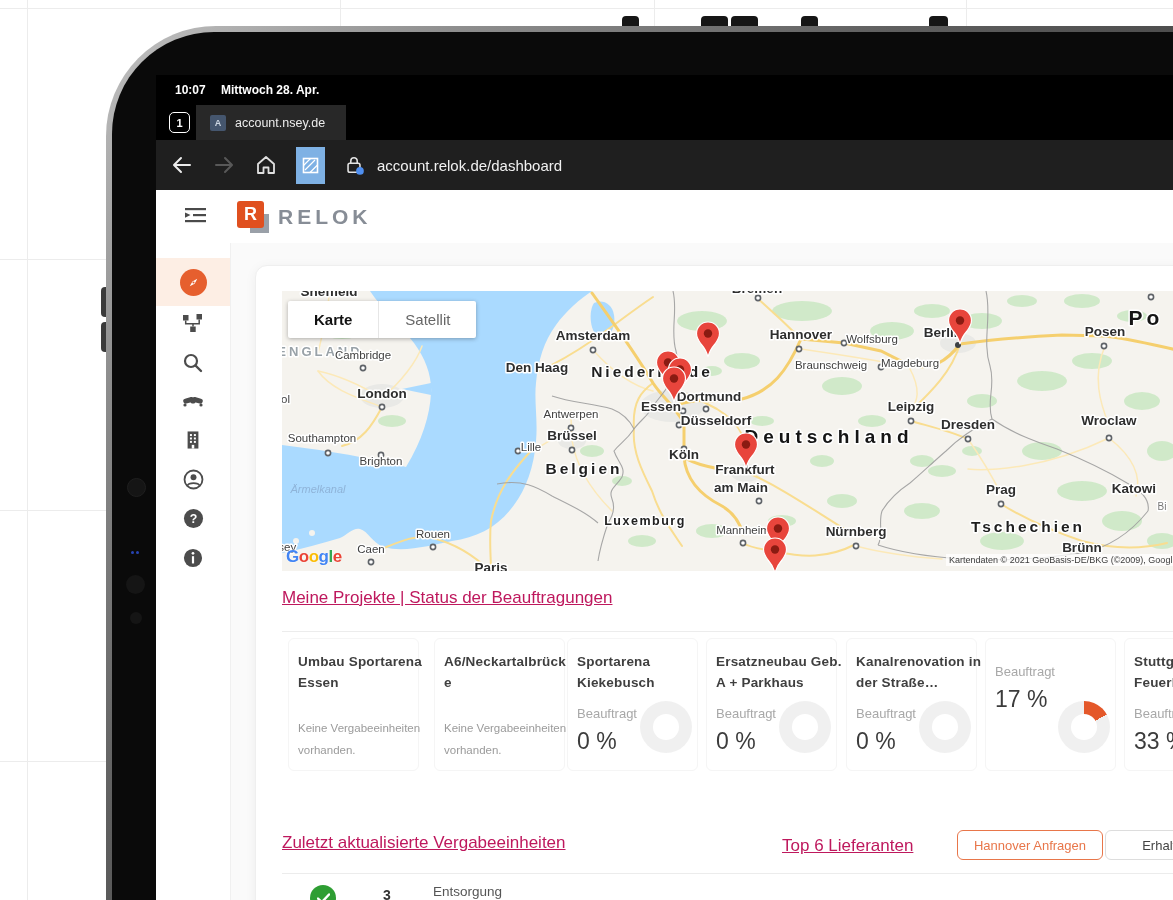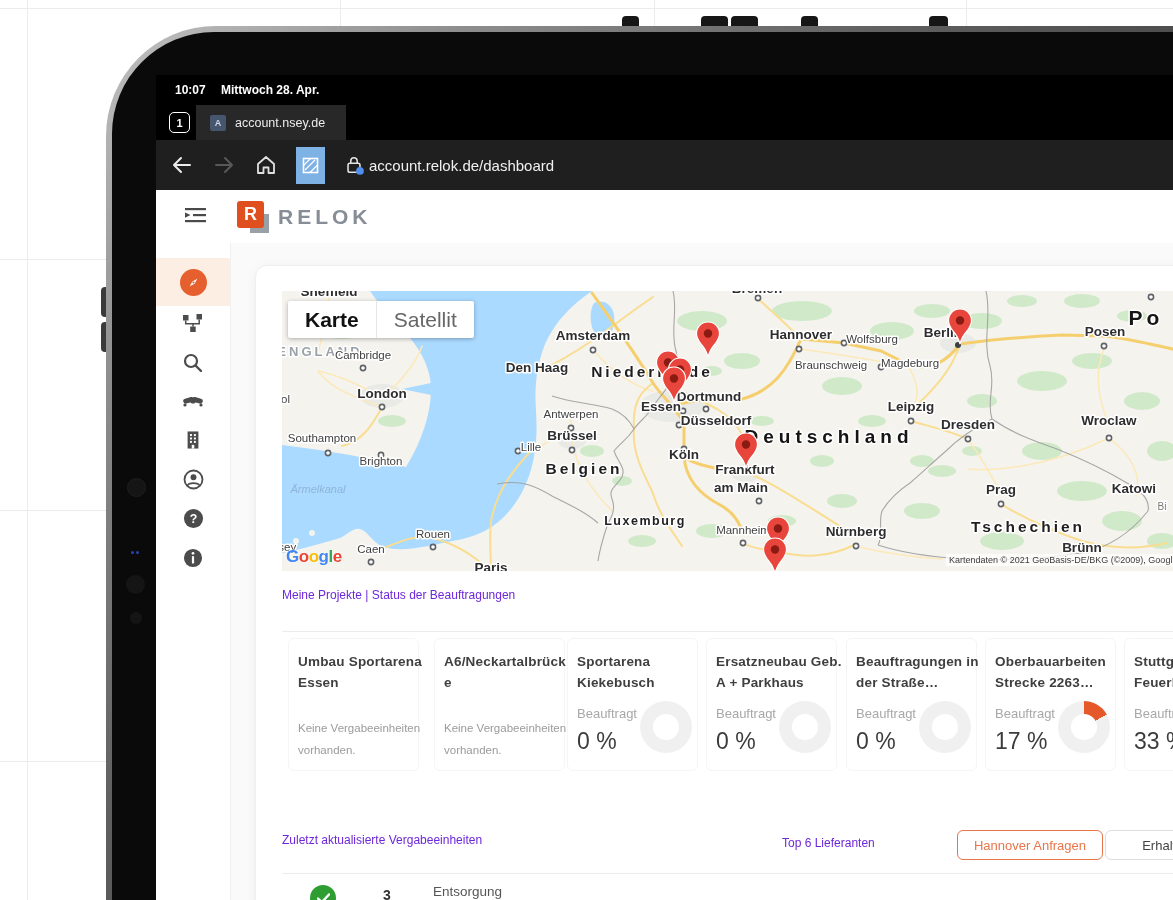--- a/index.html
+++ b/index.html
@@ -32,21 +32,21 @@
   .tab-count{position:absolute;left:13px;top:7px;width:19px;height:19px;border:1.5px solid #fff;border-radius:5px;
       color:#fff;font-size:11px;font-weight:bold;display:flex;align-items:center;justify-content:center;}
   .tab{position:absolute;left:40px;top:0;width:150px;height:35px;background:#282828;display:flex;align-items:center;padding-left:14px;box-sizing:border-box;}
   .tab-favicon{width:16px;height:16px;background:#45566e;border-radius:2px;color:#cdd6e2;font-size:9px;font-weight:bold;
       display:flex;align-items:center;justify-content:center;margin-right:9px;}
   .tab-title{color:#ececec;font-size:12.5px;white-space:nowrap;}
 
   .toolbar{position:absolute;left:0;top:65px;width:100%;height:50px;background:#1f1f1f;
       display:flex;align-items:center;padding-left:14px;box-sizing:border-box;gap:18px;}
   .favicon-tile{width:29px;height:37px;background:#7eb1e4;display:flex;align-items:center;justify-content:center;flex:0 0 auto;}
-  .url-group{display:flex;align-items:center;gap:4px;}
+  .url-group{display:flex;align-items:center;gap:12px;}
   .url-text{color:#f0f0f0;font-size:15px;white-space:nowrap;}
 
   .webpage{position:absolute;left:0;top:115px;width:1017px;height:710px;background:#fff;}
   .page-header{position:absolute;left:0;top:0;width:100%;height:53px;background:#fff;border-bottom:1px solid #f2f2f2;}
   .menu-btn{position:absolute;left:28px;top:14px;width:24px;height:24px;}
   .logo{position:absolute;left:81px;top:11px;width:46px;height:32px;}
   .logo .sq-gray{position:absolute;left:13px;top:13px;width:19px;height:19px;background:#9aa0a8;}
   .logo .sq-orange{position:absolute;left:0;top:0;width:27px;height:27px;background:#e0501f;border-radius:3px;
       color:#fff;font-weight:bold;font-size:18px;display:flex;align-items:center;justify-content:center;}
   .brand{position:absolute;left:122px;top:15px;font-size:21px;font-weight:bold;letter-spacing:4px;color:#878d96;}
@@ -69,31 +69,31 @@
   .ml-b{font-size:13.5px;fill:#2e2e2e;font-weight:bold;}
   .ml-c{font-size:15.5px;letter-spacing:3px;font-weight:bold;fill:#1f1f1f;}
   .ml-cl{font-size:19px;letter-spacing:5px;font-weight:bold;fill:#151515;}
   .ml-cs{font-size:12.5px;letter-spacing:1.5px;font-weight:bold;fill:#222;}
   .ml-cx{font-size:21px;letter-spacing:4px;font-weight:bold;fill:#151515;}
   .ml-reg{font-size:13px;letter-spacing:3px;fill:#99a2a8;font-weight:bold;}
   .ml-w{font-size:11px;font-style:italic;fill:#8fb4d9;stroke:none;}
   .ml-sm{font-size:10px;fill:#777;}
   .map-control{position:absolute;left:6px;top:10px;height:37px;background:#fff;display:flex;align-items:stretch;
       box-shadow:0 1px 4px rgba(0,0,0,.3);border-radius:2px;}
-  .map-control .seg{display:flex;align-items:center;justify-content:center;font-size:21px;padding:0 17px;cursor:pointer;}
+  .map-control .seg{display:flex;align-items:center;justify-content:center;font-size:15px;padding:0 26px;cursor:pointer;}
   .map-control .seg.on{font-weight:bold;color:#111;}
   .map-control .seg.off{color:#666;border-left:1px solid #e6e6e6;}
   .gfont{position:absolute;left:4px;bottom:4px;font-size:17px;font-weight:bold;letter-spacing:-.5px;}
   .gfont span{text-shadow:0 0 2px #fff;}
   .g-b{color:#4285F4}.g-r{color:#EA4335}.g-y{color:#FBBC05}.g-g{color:#34A853}
   .map-attrib{position:absolute;left:664px;bottom:5px;font-size:9px;color:#3c3c3c;background:rgba(255,255,255,.75);
       padding:1px 3px;white-space:nowrap;}
 
   
-  .section-title{position:absolute;font-size:12px;color:#6d28d9;}
+  .section-title{position:absolute;font-size:17px;color:#be185d;text-decoration:underline;}
   .divider{position:absolute;height:1px;background:#ececec;}
 
   .pcard{position:absolute;top:372px;width:131px;height:133px;background:#fff;border:1px solid #f5f5f5;border-radius:6px;
       padding:12px 9px;box-sizing:border-box;}
   .pc-title{font-size:13.5px;font-weight:bold;color:#3f3f3f;line-height:21px;letter-spacing:.2px;white-space:nowrap;}
   .pc-empty{margin-top:24px;font-size:11.5px;color:#9b9b9b;line-height:1.95;white-space:nowrap;}
   .pc-label{margin-top:13px;font-size:13px;color:#a8a8a8;}
   .pc-value{margin-top:7px;font-size:23px;color:#3c3c3c;}
   .donut{position:absolute;right:5px;top:62px;width:52px;height:52px;border-radius:50%;background:#f0f0f0;}
   .donut::after{content:'';position:absolute;inset:13px;background:#fff;border-radius:50%;}
@@ -533,32 +533,28 @@
           <div class="pc-title">
               <div>Ersatzneubau Geb.</div>
               <div>A + Parkhaus</div>
             </div>
           <div class="pc-label">Beauftragt</div>
           <div class="pc-value">0 %</div>
           <div class="donut" style="background: conic-gradient(rgb(228, 88, 42) 0deg, rgb(240, 240, 240) 0deg);"></div>
         </div>
         <div class="pcard" style="left:590px">
           <div class="pc-title">
-              <div>Beauftragungen in</div>
+              <div>Kanalrenovation in</div>
               <div>der Straße…</div>
             </div>
           <div class="pc-label">Beauftragt</div>
           <div class="pc-value">0 %</div>
           <div class="donut" style="background: conic-gradient(rgb(228, 88, 42) 0deg, rgb(240, 240, 240) 0deg);"></div>
         </div>
         <div class="pcard" style="left:729px">
-          <div class="pc-title">
-              <div>Oberbauarbeiten</div>
-              <div>Strecke 2263…</div>
-            </div>
           <div class="pc-label">Beauftragt</div>
           <div class="pc-value">17 %</div>
           <div class="donut" style="background: conic-gradient(rgb(228, 88, 42) 61.2deg, rgb(240, 240, 240) 0deg);"></div>
         </div>
         <div class="pcard" style="left:868px">
           <div class="pc-title">
               <div>Stuttg</div>
               <div>Feuerl</div>
             </div>
           <div class="pc-label">Beauftragt</div>

